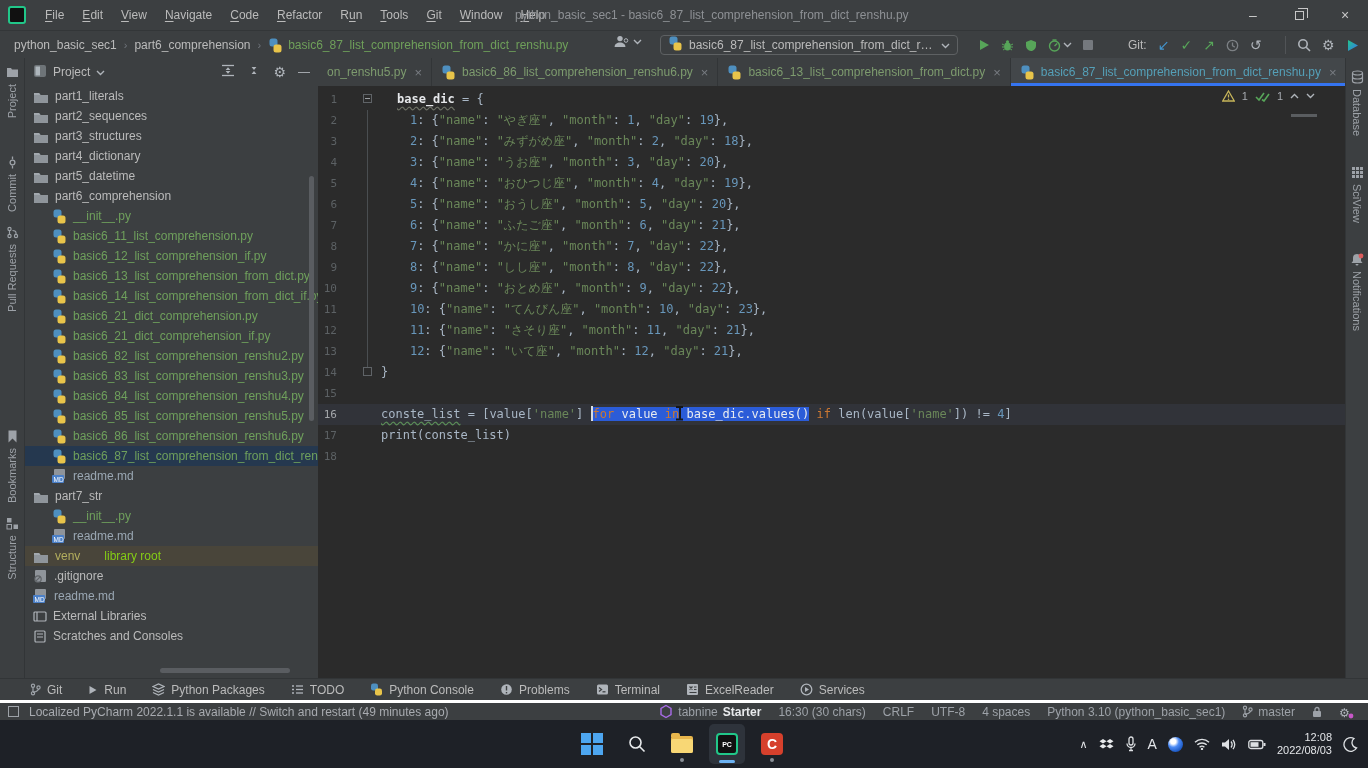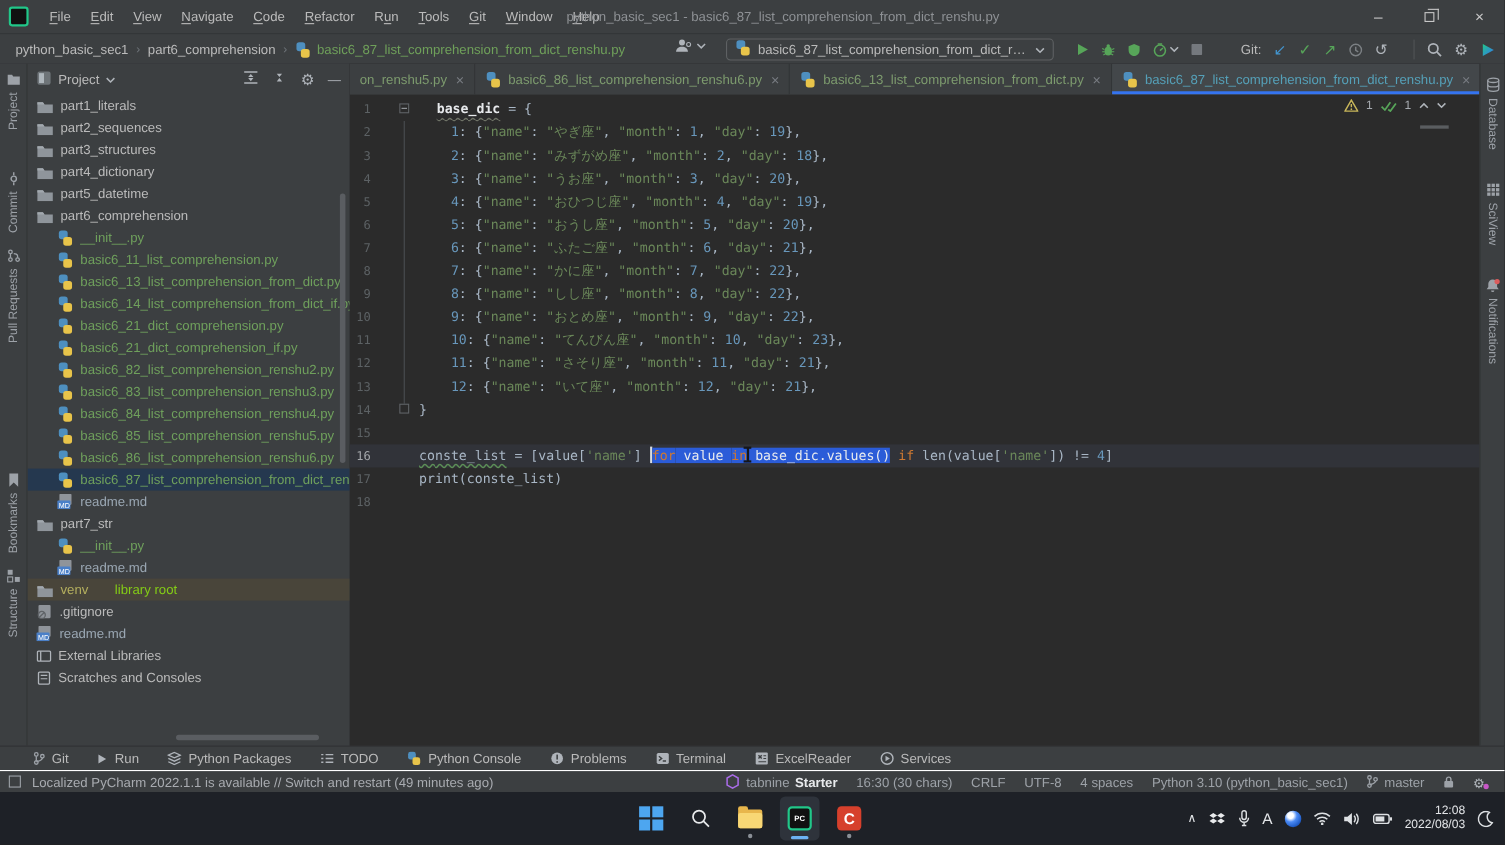--- a/index.html
+++ b/index.html
@@ -100,21 +100,21 @@
   #ibeam{position:absolute;left:357px;top:348px;width:9px;height:15px;}
   #ibeam:before{content:"";position:absolute;left:4px;top:1px;width:1.5px;height:13px;background:#15161A;}
   #ibeam:after{content:"";position:absolute;left:1px;top:0;width:7px;height:1.5px;background:#15161A;box-shadow:0 12.5px 0 #15161A;}
 
   
   #bottombar{left:0;top:678px;width:1368px;height:22px;background:#3C3F41;border-top:1px solid #323537;
              display:flex;align-items:center;gap:26px;padding-left:30px;}
   .bb-item{display:flex;align-items:center;gap:6px;color:#BBBBBB;}
 
   
-  #statusbar{left:0;top:700px;width:1368px;height:20px;background:#3C3F41;border-top:1px solid #ffffff;
+  #statusbar{left:0;top:700px;width:1368px;height:20px;background:#3C3F41;border-top:3px solid #ffffff;
              display:flex;align-items:center;color:#A8ABB0;}
   #status-left{display:flex;align-items:center;gap:10px;padding-left:8px;}
   #layout-icon{width:11px;height:11px;border:1px solid #9DA2A8;position:relative;}
   #status-right{margin-left:auto;display:flex;align-items:center;gap:17px;padding-right:14px;color:#9DA2A8;}
   .sr-seg{display:flex;align-items:center;gap:5px;white-space:nowrap;}
   #tabnine-plan{color:#E8EAEC;font-weight:bold;}
 
   
   #taskbar{left:0;top:720px;width:1368px;height:48px;background:#1E2127;display:flex;align-items:center;}
   #tb-center{position:absolute;left:574px;top:0;height:48px;display:flex;align-items:center;gap:9px;}
@@ -439,20 +439,29 @@
           </span>
           <span class="t-label t-green">basic6_11_list_comprehension.py</span>
         </div>
         <div class="tree-row indent1">
           <span style="display: inline-flex; align-items: center;">
             <svg width="15" height="15" viewBox="0 0 15 15">
               <rect x="1.5" y="0.5" width="8" height="8" rx="2.5" fill="#4E8FBF"></rect>
               <rect x="5.5" y="6.5" width="8" height="8" rx="2.5" fill="#E8C44A"></rect>
             </svg>
           </span>
+          <span class="t-label t-green">basic6_12_list_comprehension_if.py</span>
+        </div>
+        <div class="tree-row indent1">
+          <span style="display: inline-flex; align-items: center;">
+            <svg width="15" height="15" viewBox="0 0 15 15">
+              <rect x="1.5" y="0.5" width="8" height="8" rx="2.5" fill="#4E8FBF"></rect>
+              <rect x="5.5" y="6.5" width="8" height="8" rx="2.5" fill="#E8C44A"></rect>
+            </svg>
+          </span>
           <span class="t-label t-green">basic6_13_list_comprehension_from_dict.py</span>
         </div>
         <div class="tree-row indent1">
           <span style="display: inline-flex; align-items: center;">
             <svg width="15" height="15" viewBox="0 0 15 15">
               <rect x="1.5" y="0.5" width="8" height="8" rx="2.5" fill="#4E8FBF"></rect>
               <rect x="5.5" y="6.5" width="8" height="8" rx="2.5" fill="#E8C44A"></rect>
             </svg>
           </span>
           <span class="t-label t-green">basic6_14_list_comprehension_from_dict_if.py</span>

